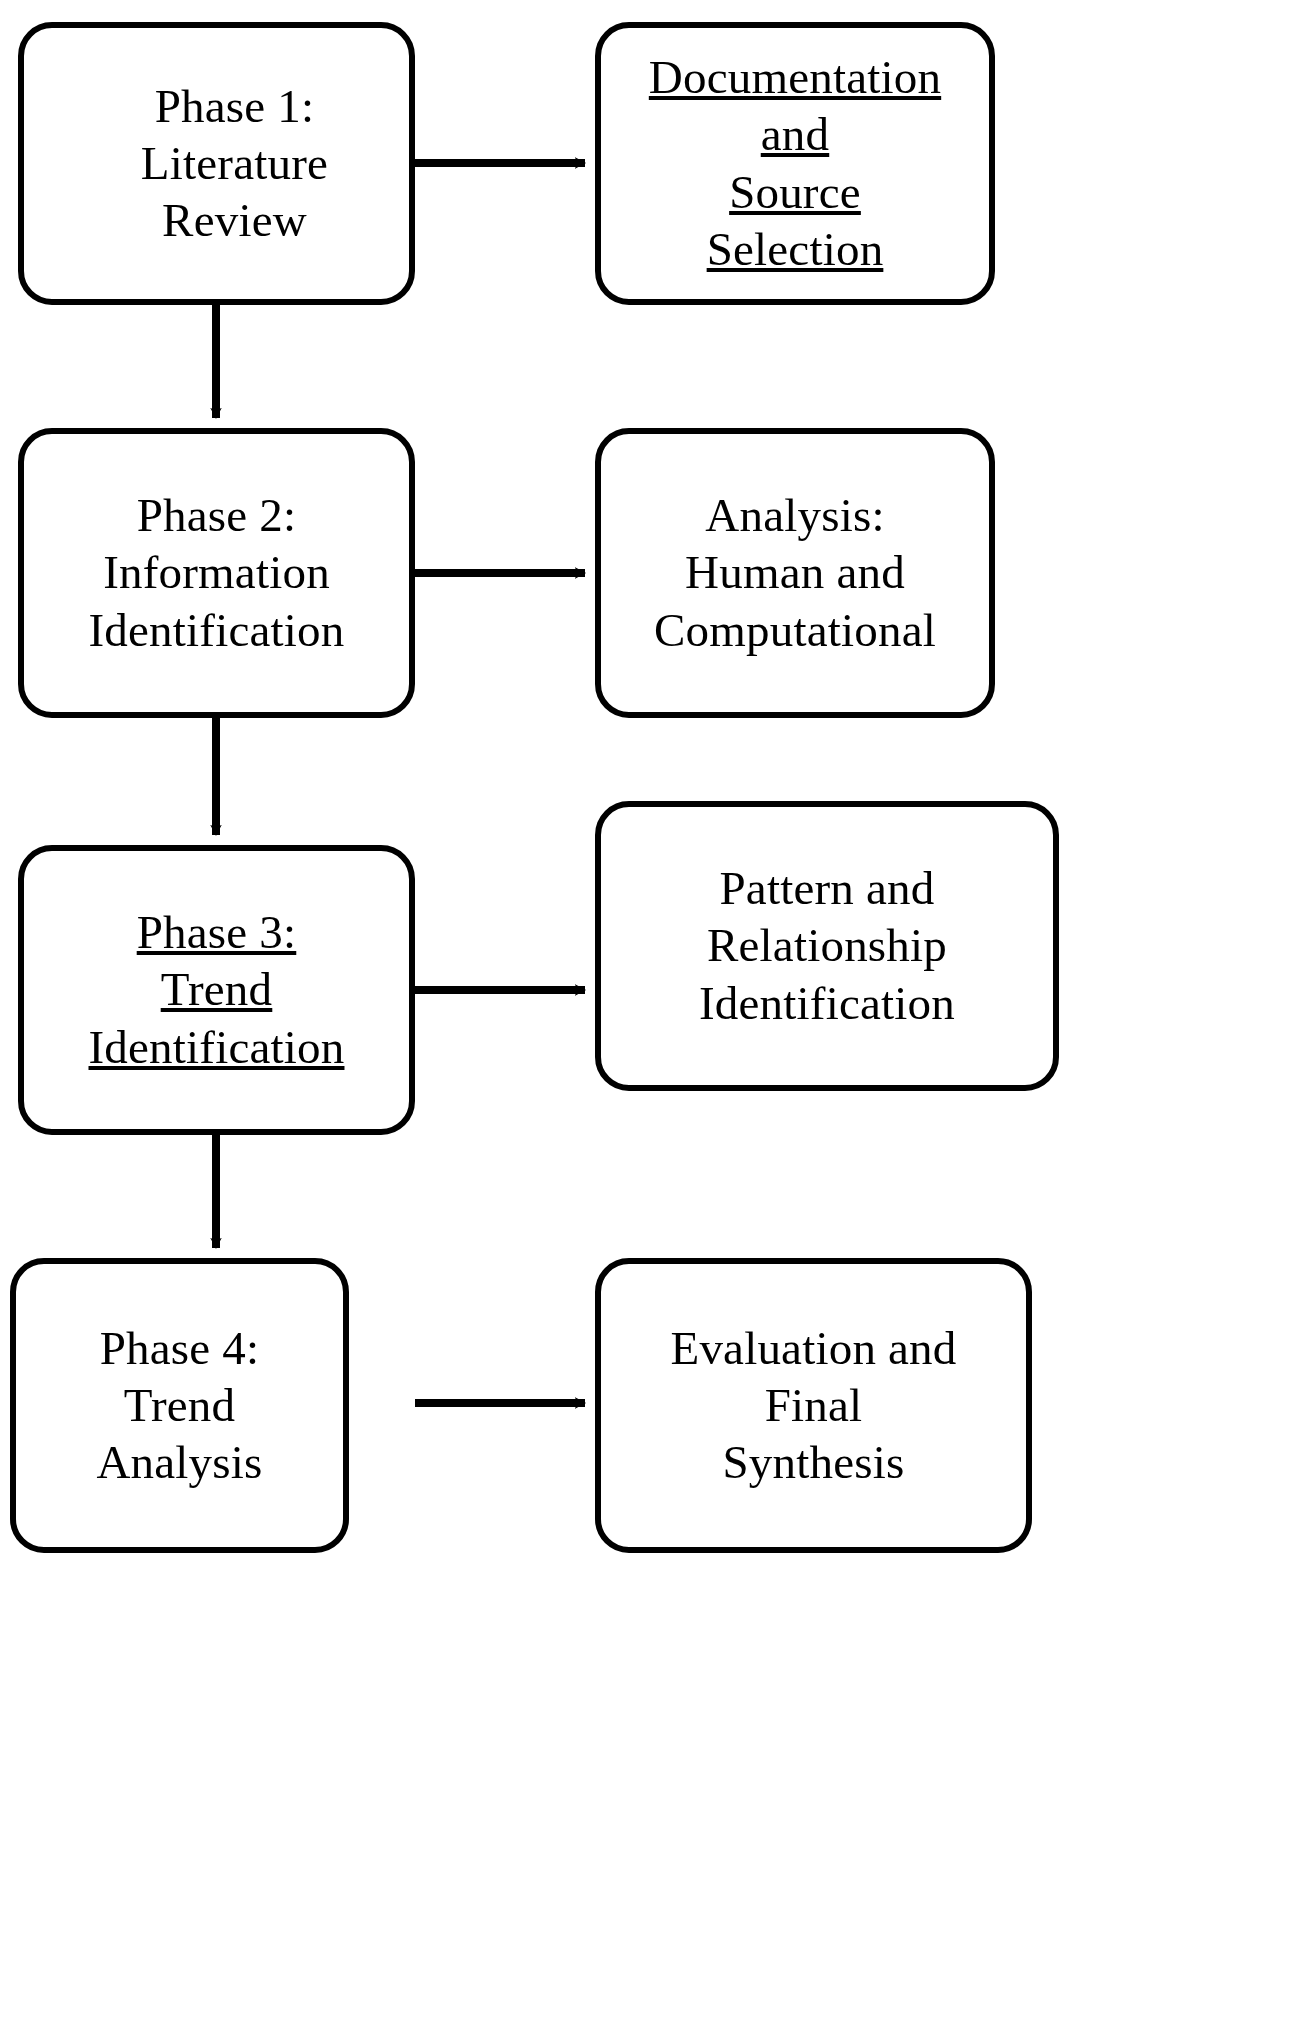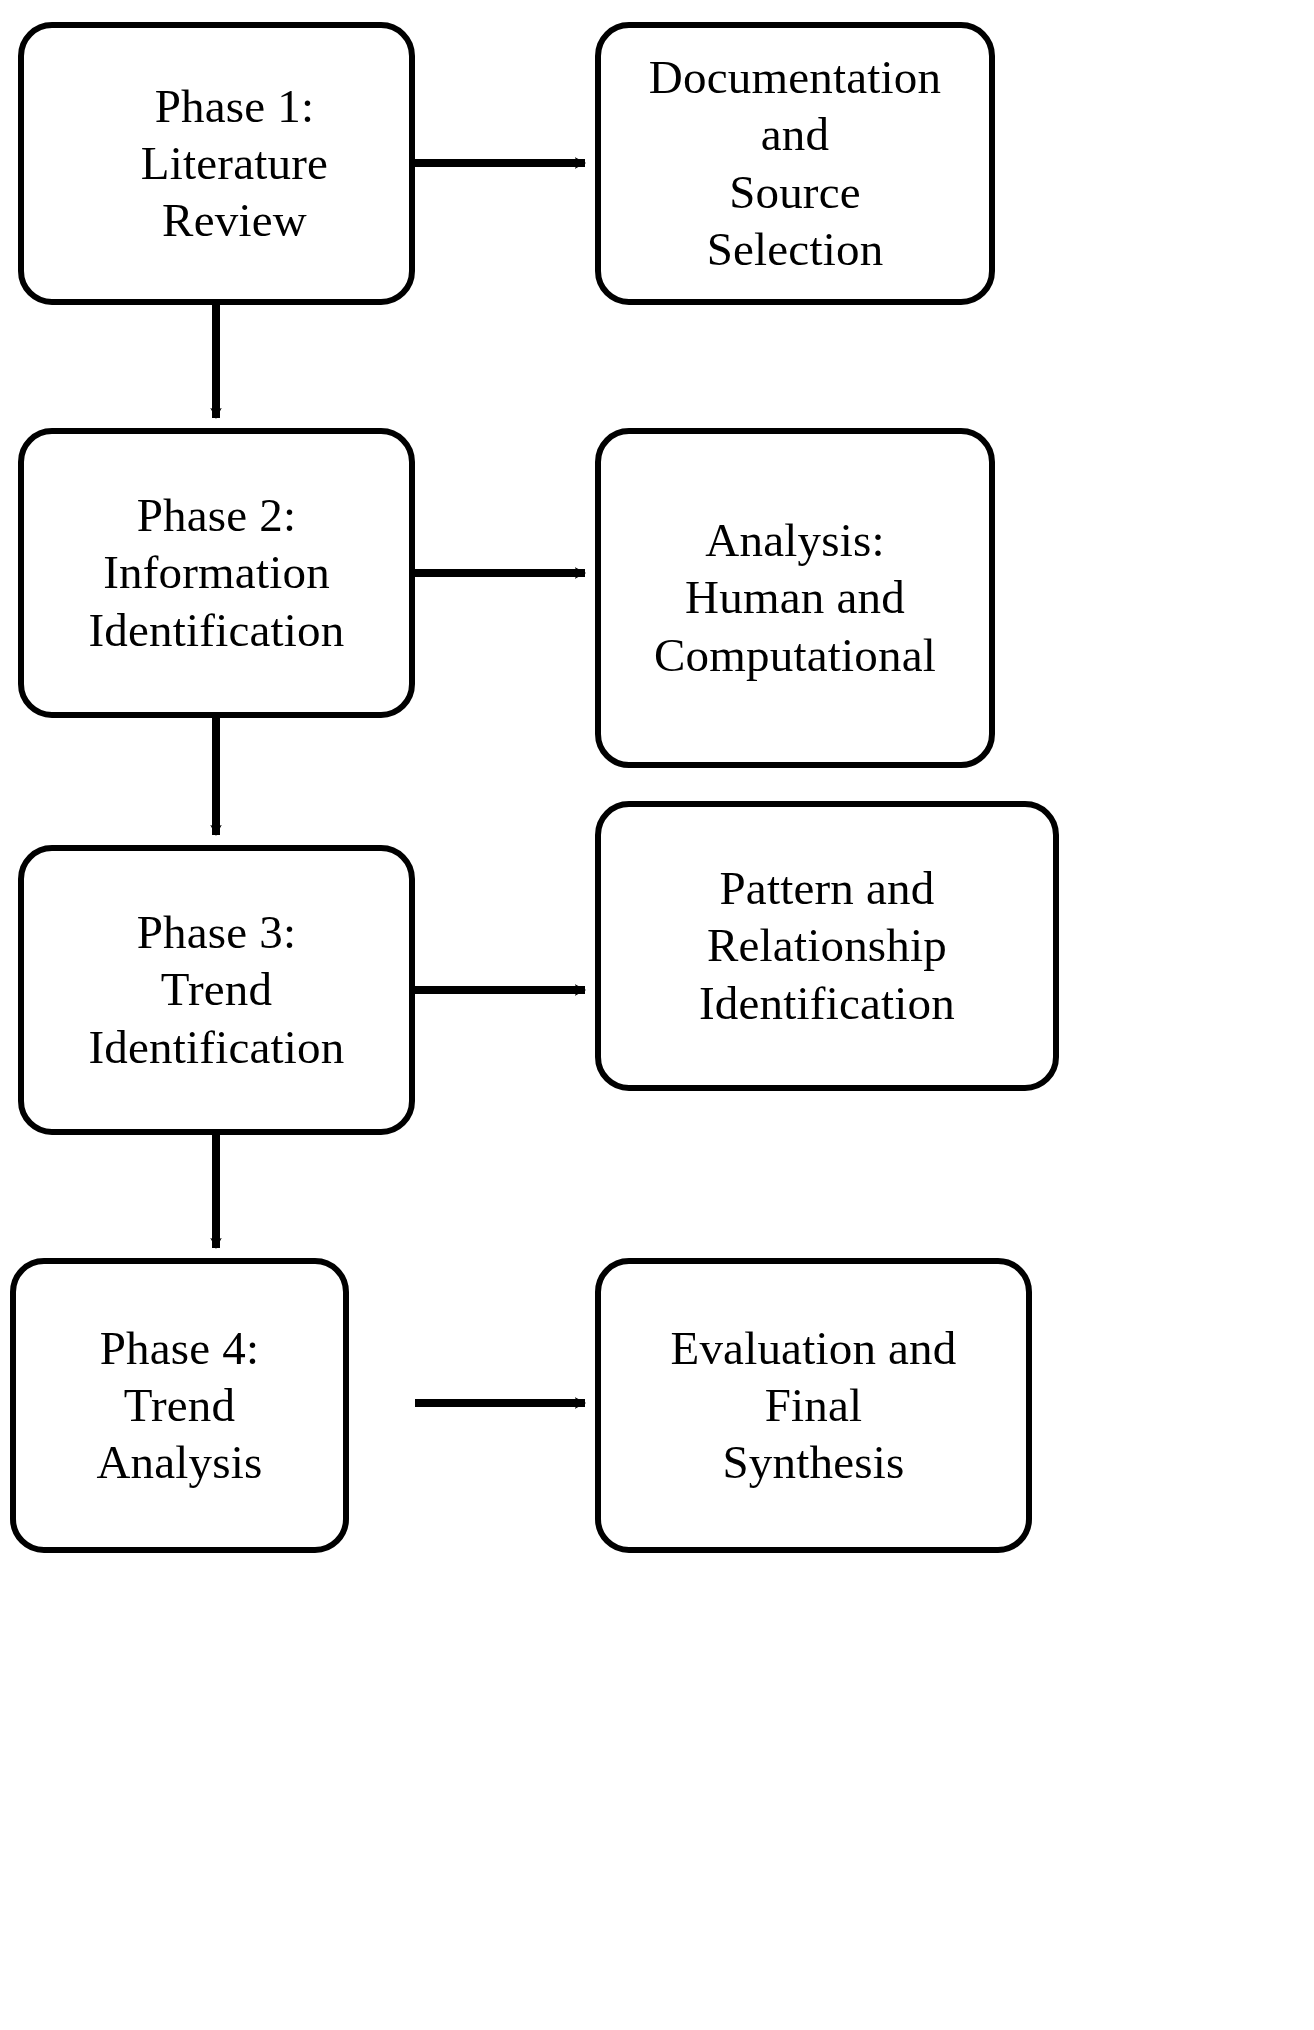--- a/index.html
+++ b/index.html
@@ -87,40 +87,40 @@
       <line x1="415" y1="1403" x2="585" y2="1403" stroke="#000000" stroke-width="8" marker-end="url(#stealth)"></line>
     </g>
   </svg>
 
   <div class="node-box" style="left:18px; top:22px; width:397px; height:283px;padding-left:36px;">
     <span class="node-label">Phase 1:
 Literature
 Review</span>
   </div>
 
-  <div class="node-box" style="left:595px; top:22px; width:400px; height:283px;">
+  <div class="node-box" style="left:595px; top:22px; width:400px; height:283px;text-decoration:underline;">
     <span class="node-label">Documentation
 and
 Source
 Selection</span>
   </div>
 
   <div class="node-box" style="left:18px; top:428px; width:397px; height:290px;">
     <span class="node-label">Phase 2:
 Information
 Identification</span>
   </div>
 
-  <div class="node-box" style="left:595px; top:428px; width:400px; height:340px;">
+  <div class="node-box" style="left:595px; top:428px; width:400px; height:290px;">
     <span class="node-label">Analysis:
 Human and
 Computational</span>
   </div>
 
-  <div class="node-box" style="left:18px; top:845px; width:397px; height:290px;">
+  <div class="node-box" style="left:18px; top:845px; width:397px; height:290px;text-decoration:underline;">
     <span class="node-label">Phase 3:
 Trend
 Identification</span>
   </div>
 
   <div class="node-box" style="left:595px; top:801px; width:464px; height:290px;">
     <span class="node-label">Pattern and
 Relationship
 Identification</span>
   </div>

